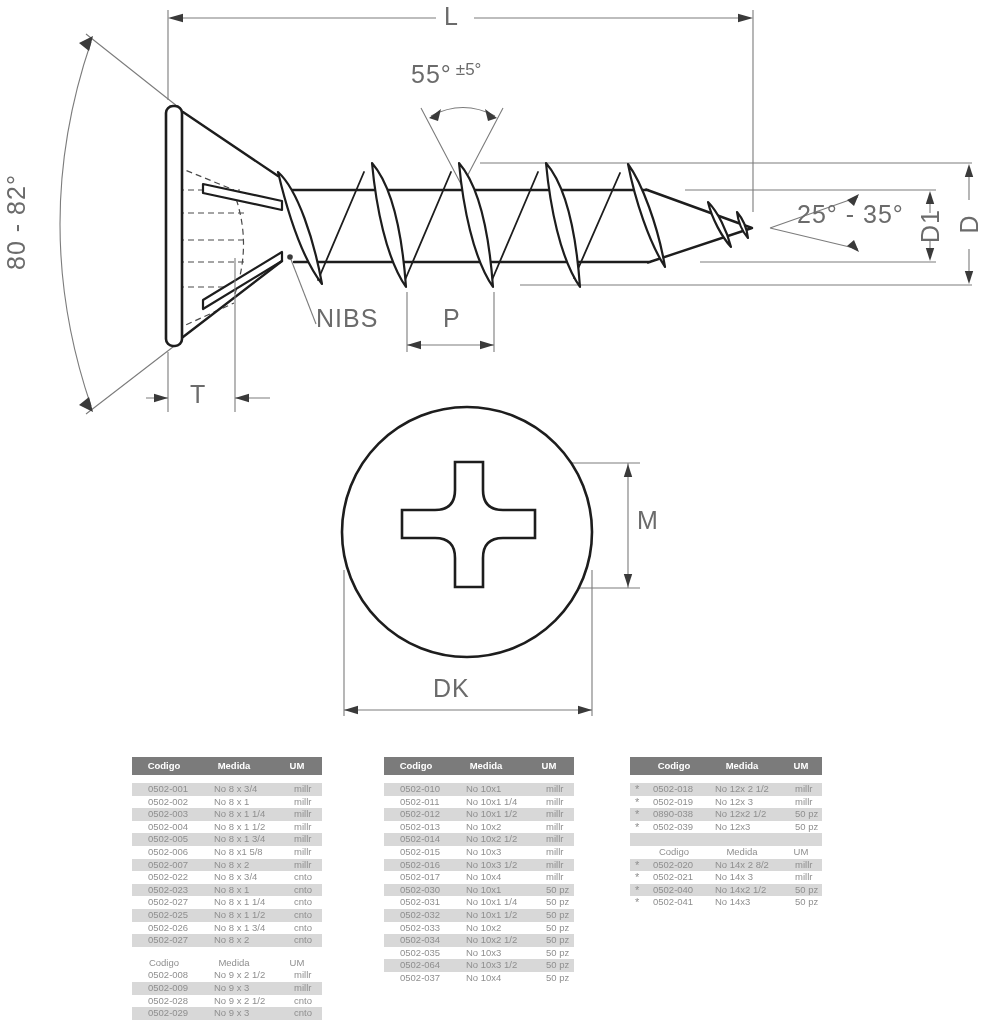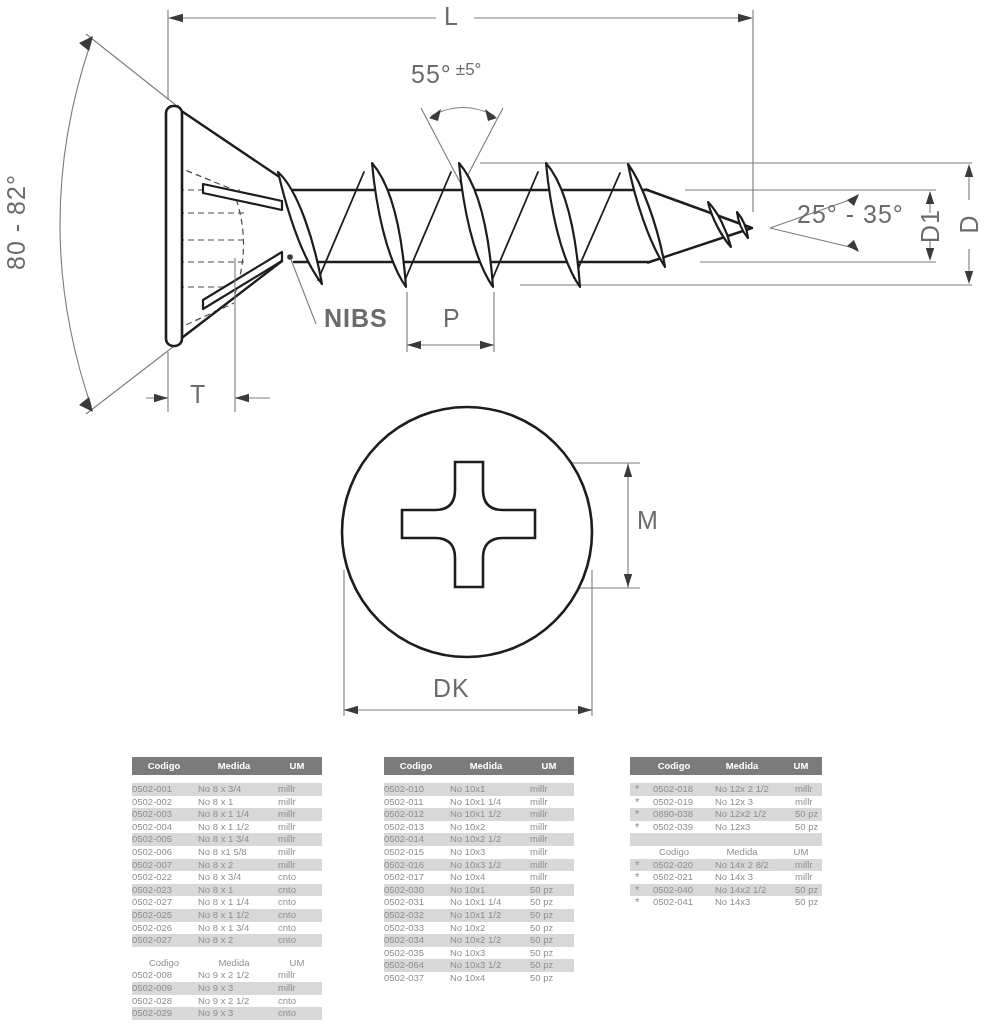--- a/index.html
+++ b/index.html
@@ -16,21 +16,21 @@
   .dash{stroke:var(--hidden_line,#4a4a4a);stroke-width:1.2;fill:none;stroke-dasharray:6 4;}
   .lbl{position:absolute;color:var(--label_text,#6b6b6b);font-size:25px;white-space:nowrap;letter-spacing:1px;}
   .rot{transform:rotate(-90deg);text-align:center;}
   .sup{font-size:17px;position:relative;top:-8px;margin-left:4px;letter-spacing:0;}
   .table{position:absolute;font-size:9.5px;color:var(--table_text,#8f8f8f);}
   .trow{display:flex;height:12.6px;line-height:12.6px;}
   .thead{height:18px;line-height:18px;background:var(--table_header_bg,#7b7b7b);color:#fff;font-weight:700;margin-bottom:8px;}
   .shaded{background:var(--row_stripe,#d8d8d8);}
   .c{white-space:nowrap;overflow:hidden;}
   .c-star{width:14px;padding-left:5px;font-size:11px;}
-  .c0{width:64px;padding-left:0;}
+  .c0{width:64px;padding-left:16px;}
   .c1{width:76px;padding-left:2px;}
   .c2{flex:1;padding-left:4px;}
   .has-star .c0{padding-left:4px;width:60px;}
   .thead .c,.subhead .c{text-align:center;padding-left:0;}
 </style>
 </head>
 <body>
 
 <div class="stage">
 
@@ -106,21 +106,21 @@
       <polygon class="arr" points="168,398 154,393.7 154,402.3"></polygon>
       <polygon class="arr" points="235,398 249,393.7 249,402.3"></polygon>
       <path class="dim" d="M290,257 L316,324"></path>
       <circle class="arr" cx="290" cy="257" r="2.8"></circle>
     </g>
   </svg>
 
   <div class="lbl" style="left:444px;top:2px;">L</div>
   <div class="lbl" style="left:411px;top:60px;"><span>55°</span><span class="sup">±5°</span></div>
   <div class="lbl rot" style="left:-49px;top:207px;width:130px;height:30px;line-height:30px;">80 - 82°</div>
-  <div class="lbl" style="left:324px;top:304px;font-weight:bold;">NIBS</div>
+  <div class="lbl" style="left:316px;top:304px;">NIBS</div>
   <div class="lbl" style="left:443px;top:304px;">P</div>
   <div class="lbl" style="left:190px;top:380px;">T</div>
   <div class="lbl" style="left:797px;top:200px;">25° - 35°</div>
   <div class="lbl rot" style="left:895px;top:212px;width:70px;height:28px;line-height:28px;">D1</div>
   <div class="lbl rot" style="left:934px;top:210px;width:70px;height:28px;line-height:28px;">D</div>
   <div class="lbl" style="left:637px;top:506px;">M</div>
   <div class="lbl" style="left:433px;top:674px;width:70px;text-align:left;">DK</div>
 
   <div class="table" style="left:132px;top:757px;width:190px;">
       <div class="thead trow">

